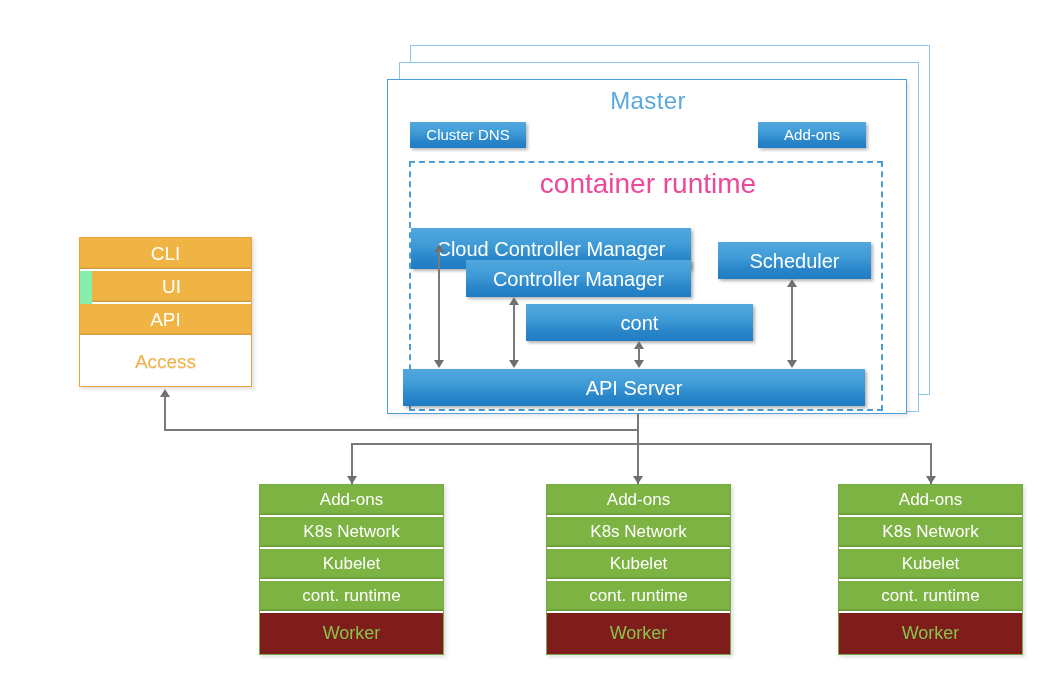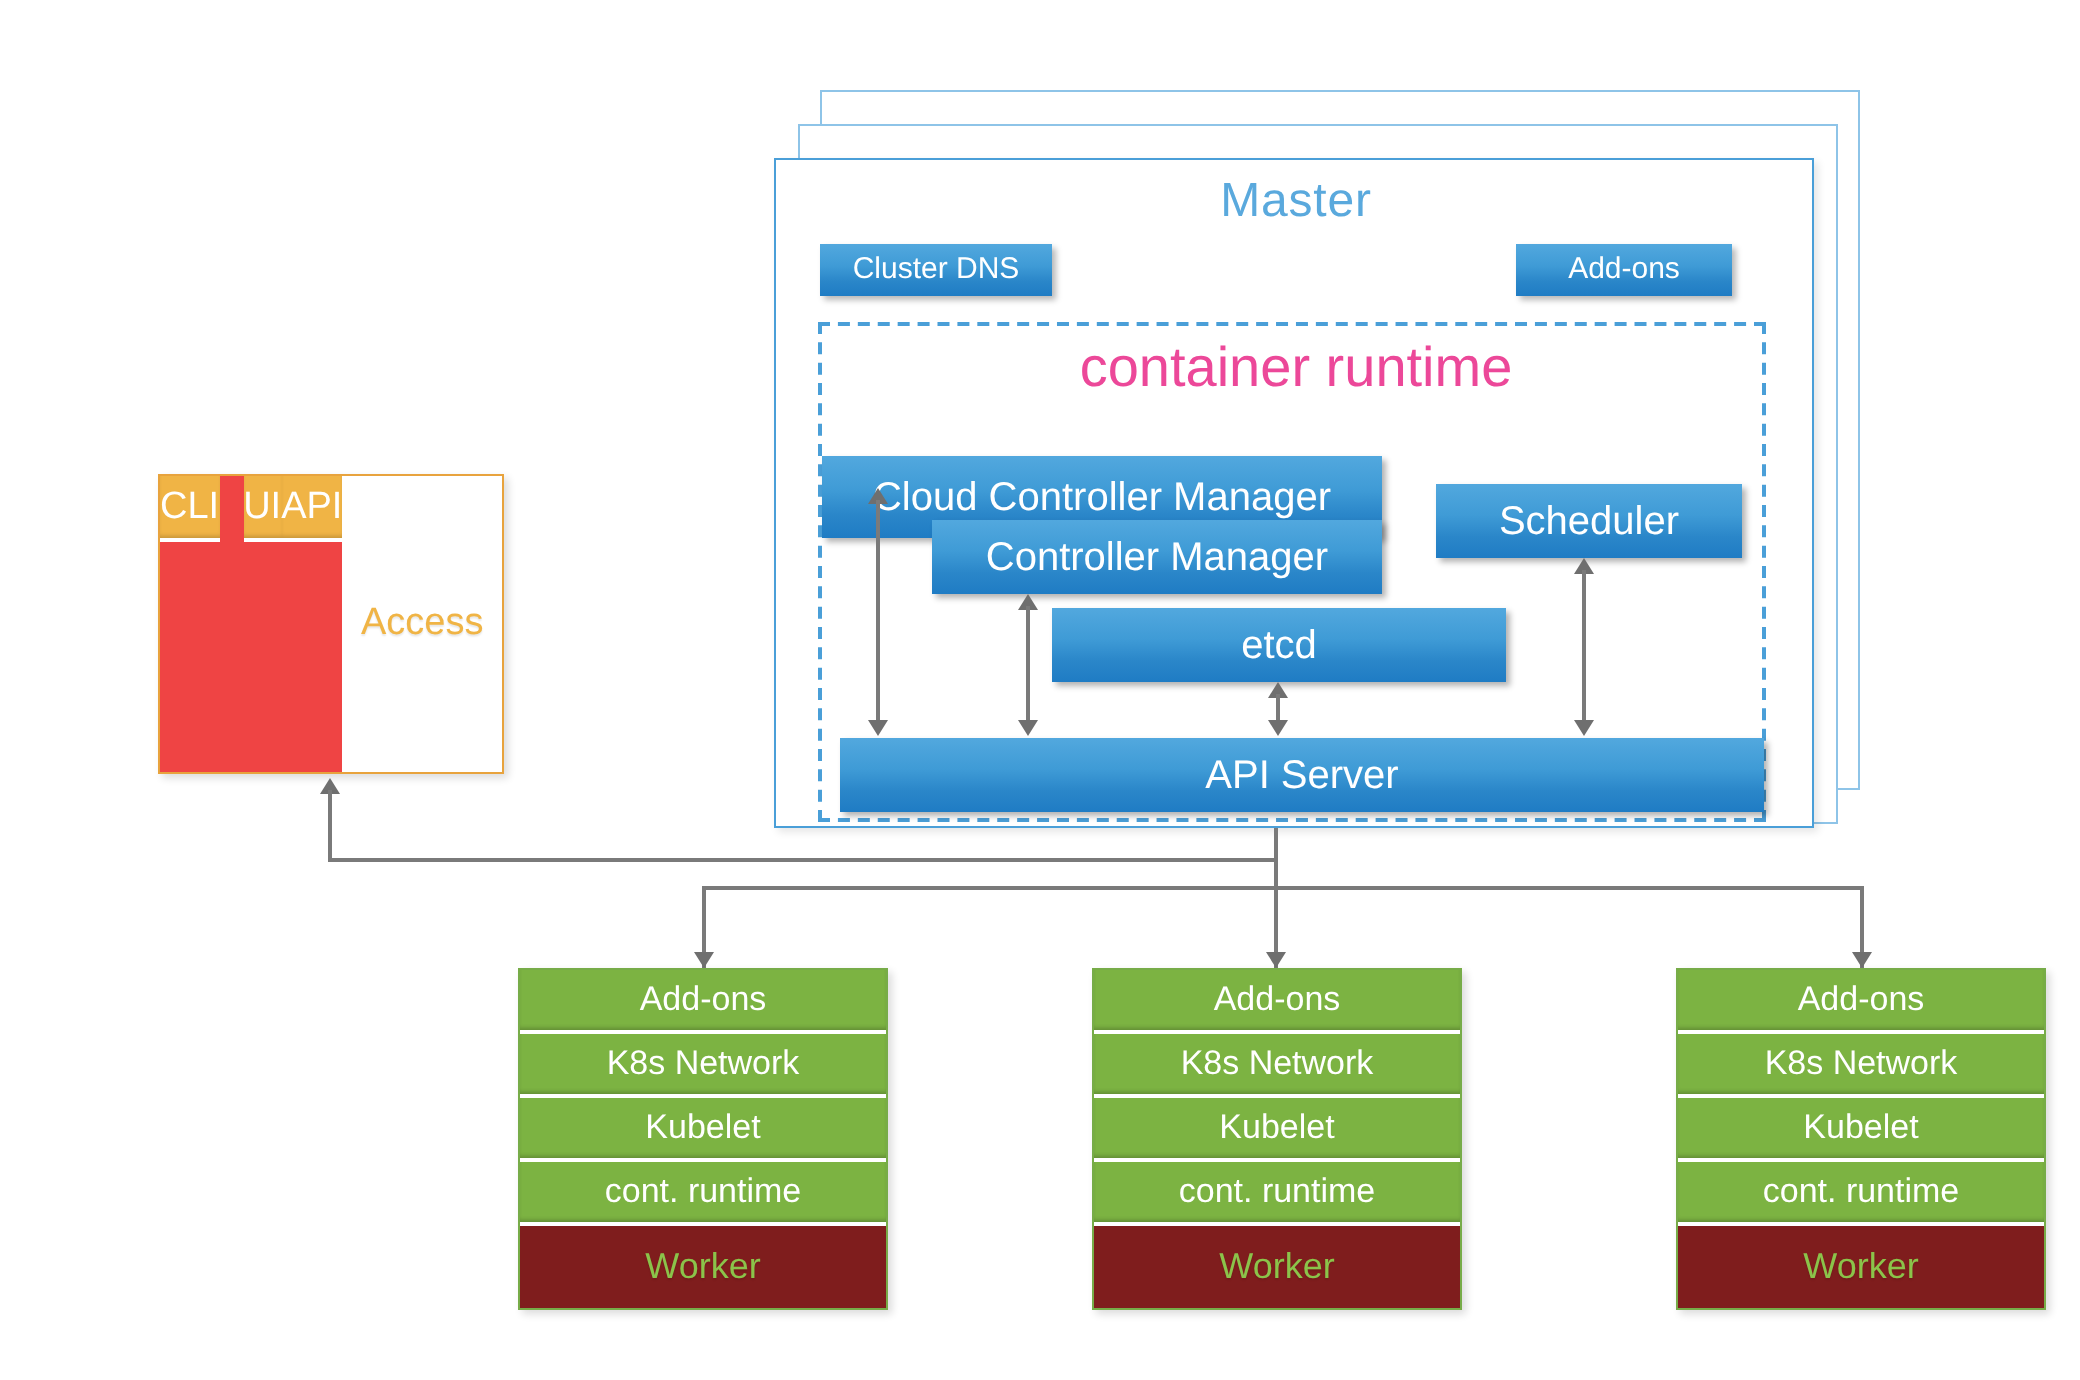--- a/index.html
+++ b/index.html
@@ -66,23 +66,24 @@
     padding: 0 6px;
   }
   .blue-box.small {
     font-size: 15px;
     box-shadow: 2px 2px 3px rgba(0,0,0,0.28);
   }
 
   
   .access-wrap {
     border: 1px solid #e8a33d;
-    background: #ef4444;
+    background: #86efac;
     box-shadow: 2px 2px 4px rgba(0,0,0,0.14);
     display: flex;
+    flex-direction: column;
   }
   .access-row {
     background: #f0b445;
     color: #ffffff;
     font-size: 19px;
     display: flex;
     align-items: center;
     justify-content: center;
     border-bottom: 2px solid #ffffff;
     box-shadow: inset 0 -2px 2px -1px rgba(0,0,0,0.18);
@@ -157,23 +158,23 @@
     <div class="abs runtime-box" style="left:21px; top:81px; width:474px; height:250px;">
       <div class="abs runtime-title" style="left:0; top:5px; width:474px;">container runtime</div>
     </div>
 
     <div class="abs blue-box" style="left:23px; top:120px; width:280px; height:41px;margin-top:28px;">Cloud Controller Manager</div>
 
     <div class="abs blue-box" style="left:330px; top:162px; width:153px; height:37px;">Scheduler</div>
 
     <div class="abs blue-box" style="left:78px; top:180px; width:225px; height:37px;">Controller Manager</div>
 
-    <div class="abs blue-box" style="left:138px; top:224px; width:227px; height:37px;">etcd</div>
-
-    <div class="abs blue-box" style="left:32px; top:289px; width:462px; height:37px;">API Server</div>
+    <div class="abs blue-box" style="left:138px; top:224px; width:227px; height:37px;">cont</div>
+
+    <div class="abs blue-box" style="left:15px; top:289px; width:462px; height:37px;">API Server</div>
 
     <div class="abs arrow-up" style="left:46px; top:164px;"></div>
     <div class="abs conn-v" style="left:50px; top:170px; height:110px;"></div>
     <div class="abs arrow-down" style="left:46px; top:280px;"></div>
 
     <div class="abs arrow-up" style="left:121px; top:217px;"></div>
     <div class="abs conn-v" style="left:125px; top:223px; height:57px;"></div>
     <div class="abs arrow-down" style="left:121px; top:280px;"></div>
 
     <div class="abs arrow-up" style="left:246px; top:261px;"></div>

